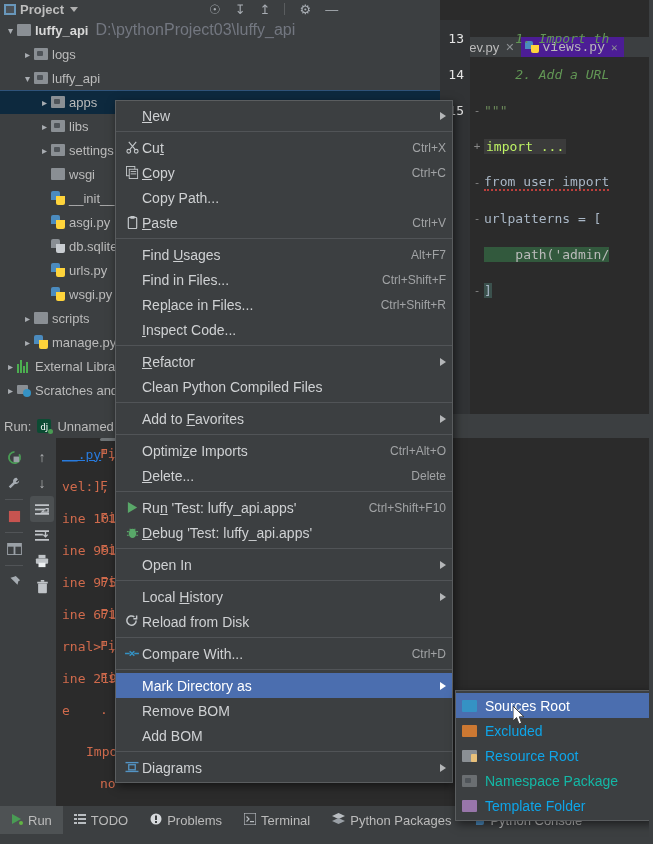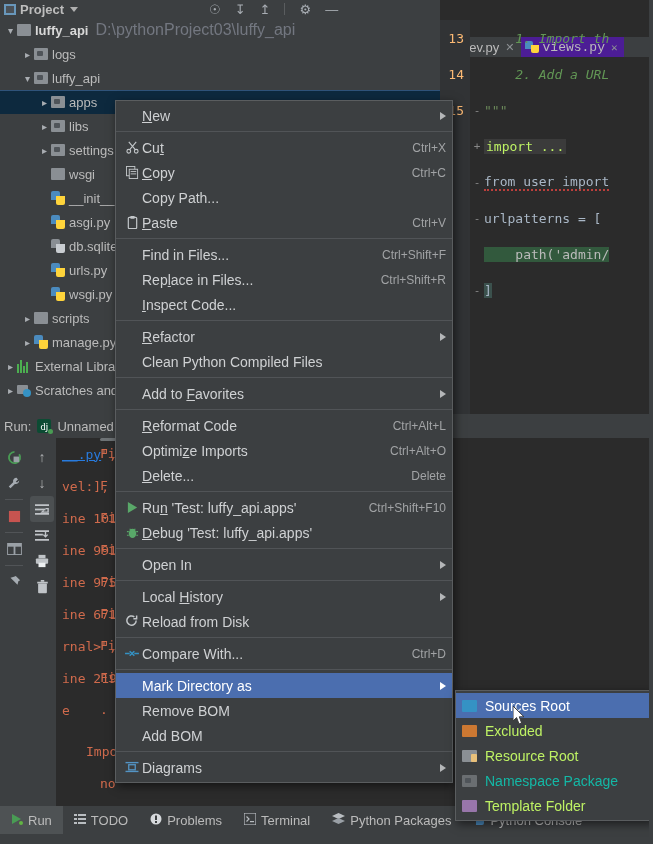--- a/index.html
+++ b/index.html
@@ -54,21 +54,21 @@
 
   
   .editor-wrap{ position:absolute; left:440px; top:0; width:213px; height:414px; background:#2b2b2b; }
   .tabbar{ position:absolute;left:0;top:0;width:213px;height:20px;background:#3c3f41;display:flex;align-items:center;overflow:hidden;margin-top:37px;}
   .etab{ display:flex;align-items:center;height:20px;padding:0 6px 0 4px;gap:4px;white-space:nowrap;color:#bbbbbb;font-size:13px;}
   .etab.active{ background:#4c1d95;font-family:Liberation Mono, monospace; }
   .etab .x{ color:#8d9194;font-size:11px;margin-left:2px;}
   .gutterbg{ position:absolute;left:0;top:20px;width:30px;height:394px;background:#313335;}
   .code-area{ position:absolute;left:0;top:20px;width:213px;height:394px;font-family:"DejaVu Sans Mono",monospace;font-size:13px;}
   .cline{ height:36px; display:flex; align-items:center; white-space:nowrap;}
-  .lnum{ width:30px; flex:0 0 30px; text-align:right; padding-right:6px; color:#fdba74; font-size:13px;}
+  .lnum{ width:30px; flex:0 0 30px; text-align:right; padding-right:6px; color:#e5e5e5; font-size:13px;}
   .fold{ width:14px;flex:0 0 14px;text-align:center;color:#888;font-size:11px;}
   .ctext{ white-space:pre; }
   .c-doc{ color:#629755; font-style:italic;}
   .c-str{ color:#6a8759;}
   .c-plain{ color:#a9b7c6;}
   .c-fold-box{ background:#3b3b3b; color:#bef264; padding:0 2px;}
   .c-hl{ background:#32593d; }
   .c-br{ color:#a9b7c6; background:#3b514d; }
   .squig{ border-bottom:2px dotted #bc3f3c; }
 
@@ -114,21 +114,21 @@
   .ul{ text-decoration:underline; }
 
   
   .submenu{
     position:absolute; left:455px; top:690px; width:198px;
     background:#3c3f41; border:1px solid #5a5d5f;
     box-shadow:2px 3px 9px rgba(0,0,0,.55); padding:2px 0;
   }
   .smi{ height:25px;display:flex;align-items:center;padding-left:6px;white-space:nowrap;}
   .smi.hl{ background:#4b6eaf;}
-  .smi .smtx{ color:#bef264;font-size:14px;margin-left:8px;}
+  .smi .smtx{ color:#0ea5e9;font-size:14px;margin-left:8px;}
   .smi.hl .smtx{color:#fff;}
   .smi .smtx.dim{ color:#14b8a6;}
   .fold-ic{ width:15px;height:12px;border-radius:1px;flex:0 0 15px;position:relative;}
   .fold-ic.blue{background:#3592c4;}
   .fold-ic.orange{background:#cc7832;}
   .fold-ic.gray{background:#8a8f94;}
   .fold-ic.graydim{background:#6a6e71;}
   .fold-ic.purple{background:#9876aa;}
   .fold-ic.res::after{content:"";position:absolute;right:0px;bottom:0px;width:6px;height:8px;background:#e8c07a;border-radius:1px;}
   .fold-ic.ns::after{content:"";position:absolute;left:3px;top:3px;width:6px;height:5px;background:#4f5459;border-radius:1px;}
@@ -542,20 +542,25 @@
             <rect x="2.5" y="1.5" width="9" height="12" rx="1" fill="none" stroke="#c2c6c9" stroke-width="1.3"></rect>
             <rect x="4.5" y="0" width="5" height="3" rx="1" fill="#c2c6c9"></rect>
           </svg>
         </span>
         <span class="mtx"><span class="ul">P</span>aste</span>
         <span class="msc">Ctrl+V</span>
       </div>
       <div class="msep"></div>
       <div class="mi">
         <span class="mic"></span>
+        <span class="mtx">Find <span class="ul">U</span>sages</span>
+        <span class="msc">Alt+F7</span>
+      </div>
+      <div class="mi">
+        <span class="mic"></span>
         <span class="mtx">Find in Files...</span>
         <span class="msc">Ctrl+Shift+F</span>
       </div>
       <div class="mi">
         <span class="mic"></span>
         <span class="mtx">Rep<span class="ul">l</span>ace in Files...</span>
         <span class="msc">Ctrl+Shift+R</span>
       </div>
       <div class="mi">
         <span class="mic"></span>
@@ -571,25 +576,20 @@
         <span class="mic"></span>
         <span class="mtx">Clean Python Compiled Files</span>
       </div>
       <div class="msep"></div>
       <div class="mi">
         <span class="mic"></span>
         <span class="mtx">Add to <span class="ul">F</span>avorites</span>
         <span class="marr"></span>
       </div>
       <div class="msep"></div>
-      <div class="mi">
-        <span class="mic"></span>
-        <span class="mtx"><span class="ul">R</span>eformat Code</span>
-        <span class="msc">Ctrl+Alt+L</span>
-      </div>
       <div class="mi">
         <span class="mic"></span>
         <span class="mtx">Optimi<span class="ul">z</span>e Imports</span>
         <span class="msc">Ctrl+Alt+O</span>
       </div>
       <div class="mi">
         <span class="mic"></span>
         <span class="mtx"><span class="ul">D</span>elete...</span>
         <span class="msc">Delete</span>
       </div>

